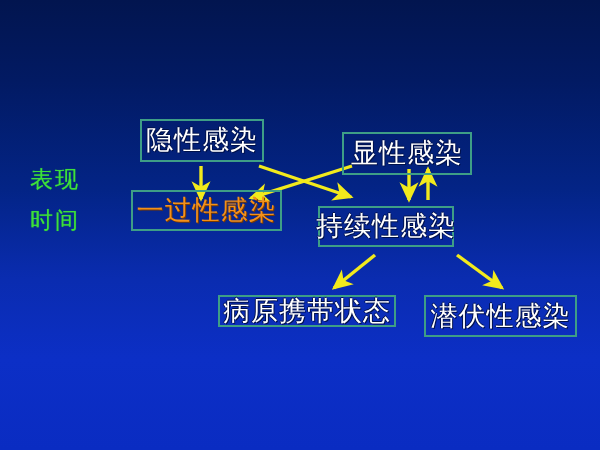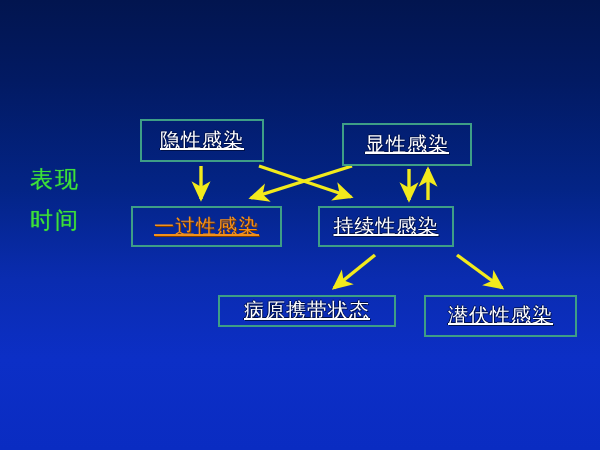--- a/index.html
+++ b/index.html
@@ -39,27 +39,26 @@
     position: absolute;
     box-sizing: border-box;
     border: 2px solid #3e9e86;
     background: transparent;
     display: flex;
     align-items: center;
     justify-content: center;
     white-space: nowrap;
   }
   .nodebox .txt {
-    font-size: 20px;
+    font-size: 27px;
     line-height: 1;
     letter-spacing: 1px;
     color: #ffffff;
     text-shadow: 1px 1px 0 #00114a, -1px 0 0 #00114a, 0 -1px 0 #00114a;
     padding-bottom: 2px;
-    text-decoration: underline;
   }
   .nodebox.accent .txt {
     color: #f3901a;
     text-shadow: 1px 1px 0 #7a3b00;
   }
 
   
   #arrows {
     position: absolute;
     left: 0;
@@ -97,25 +96,25 @@
 
     <line x1="375" y1="255" x2="334" y2="288" stroke="#f2ea1c" stroke-width="3.4" marker-end="url(#ah)"></line>
 
     <line x1="457" y1="255" x2="502" y2="288" stroke="#f2ea1c" stroke-width="3.4" marker-end="url(#ah)"></line>
   </svg>
 
   <div class="nodebox" style="left:140px; top:119px; width:124px; height:43px;">
     <span class="txt">隐性感染</span>
   </div>
 
-  <div class="nodebox" style="left:342px; top:123px; width:130px; height:43px;">
+  <div class="nodebox" style="left:342px; top:132px; width:130px; height:43px;">
     <span class="txt">显性感染</span>
   </div>
 
-  <div class="nodebox accent" style="left:131px; top:206px; width:151px; height:41px;">
+  <div class="nodebox accent" style="left:131px; top:190px; width:151px; height:41px;">
     <span class="txt">一过性感染</span>
   </div>
 
   <div class="nodebox" style="left:318px; top:206px; width:136px; height:41px;">
     <span class="txt">持续性感染</span>
   </div>
 
   <div class="nodebox" style="left:218px; top:295px; width:178px; height:32px;">
     <span class="txt">病原携带状态</span>
   </div>

